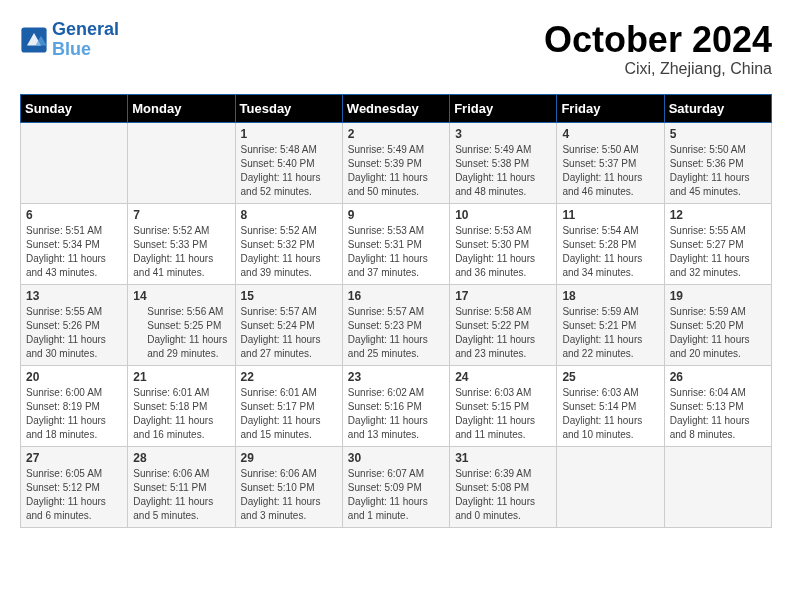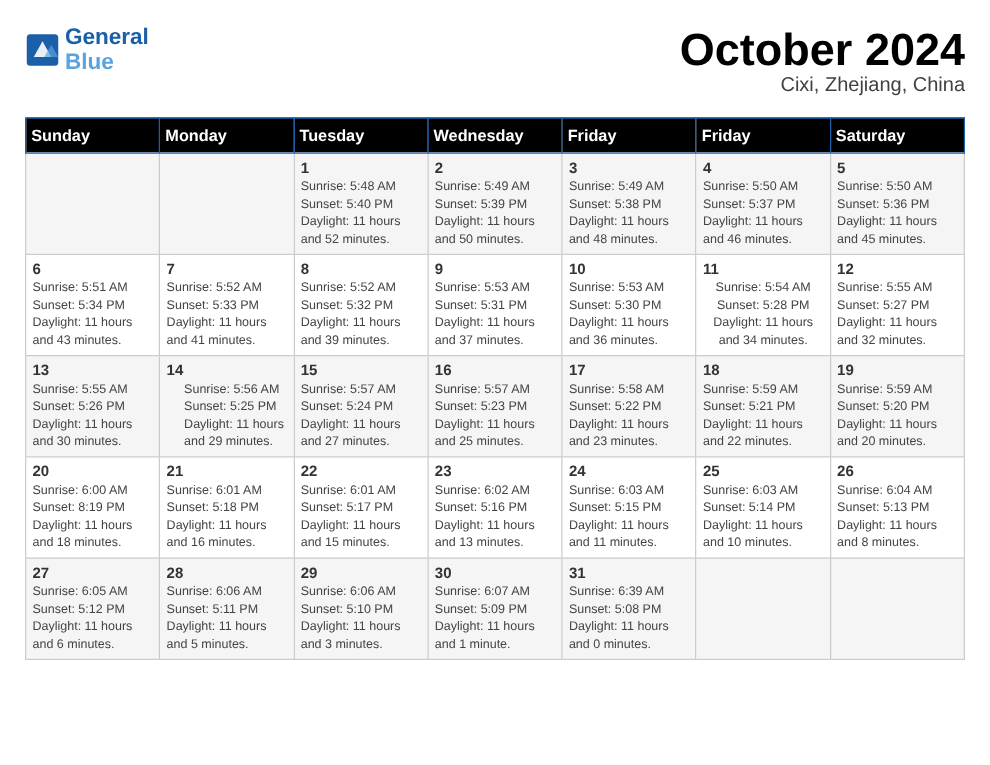--- a/index.html
+++ b/index.html
@@ -188,21 +188,21 @@
 Daylight: 11 hours and 37 minutes.</div>
         </td>
         <td>
           <span class="day-number">10</span>
           <div class="cell-content" style="white-space: pre-line;">Sunrise: 5:53 AM
 Sunset: 5:30 PM
 Daylight: 11 hours and 36 minutes.</div>
         </td>
         <td>
           <span class="day-number">11</span>
-          <div class="cell-content" style="white-space: pre-line; text-align: center;">Sunrise: 5:54 AM
+          <div class="cell-content" style="white-space: pre-line;">Sunrise: 5:54 AM
 Sunset: 5:28 PM
 Daylight: 11 hours and 34 minutes.</div>
         </td>
         <td>
           <span class="day-number">12</span>
           <div class="cell-content" style="white-space: pre-line;">Sunrise: 5:55 AM
 Sunset: 5:27 PM
 Daylight: 11 hours and 32 minutes.</div>
         </td>
       </tr>

